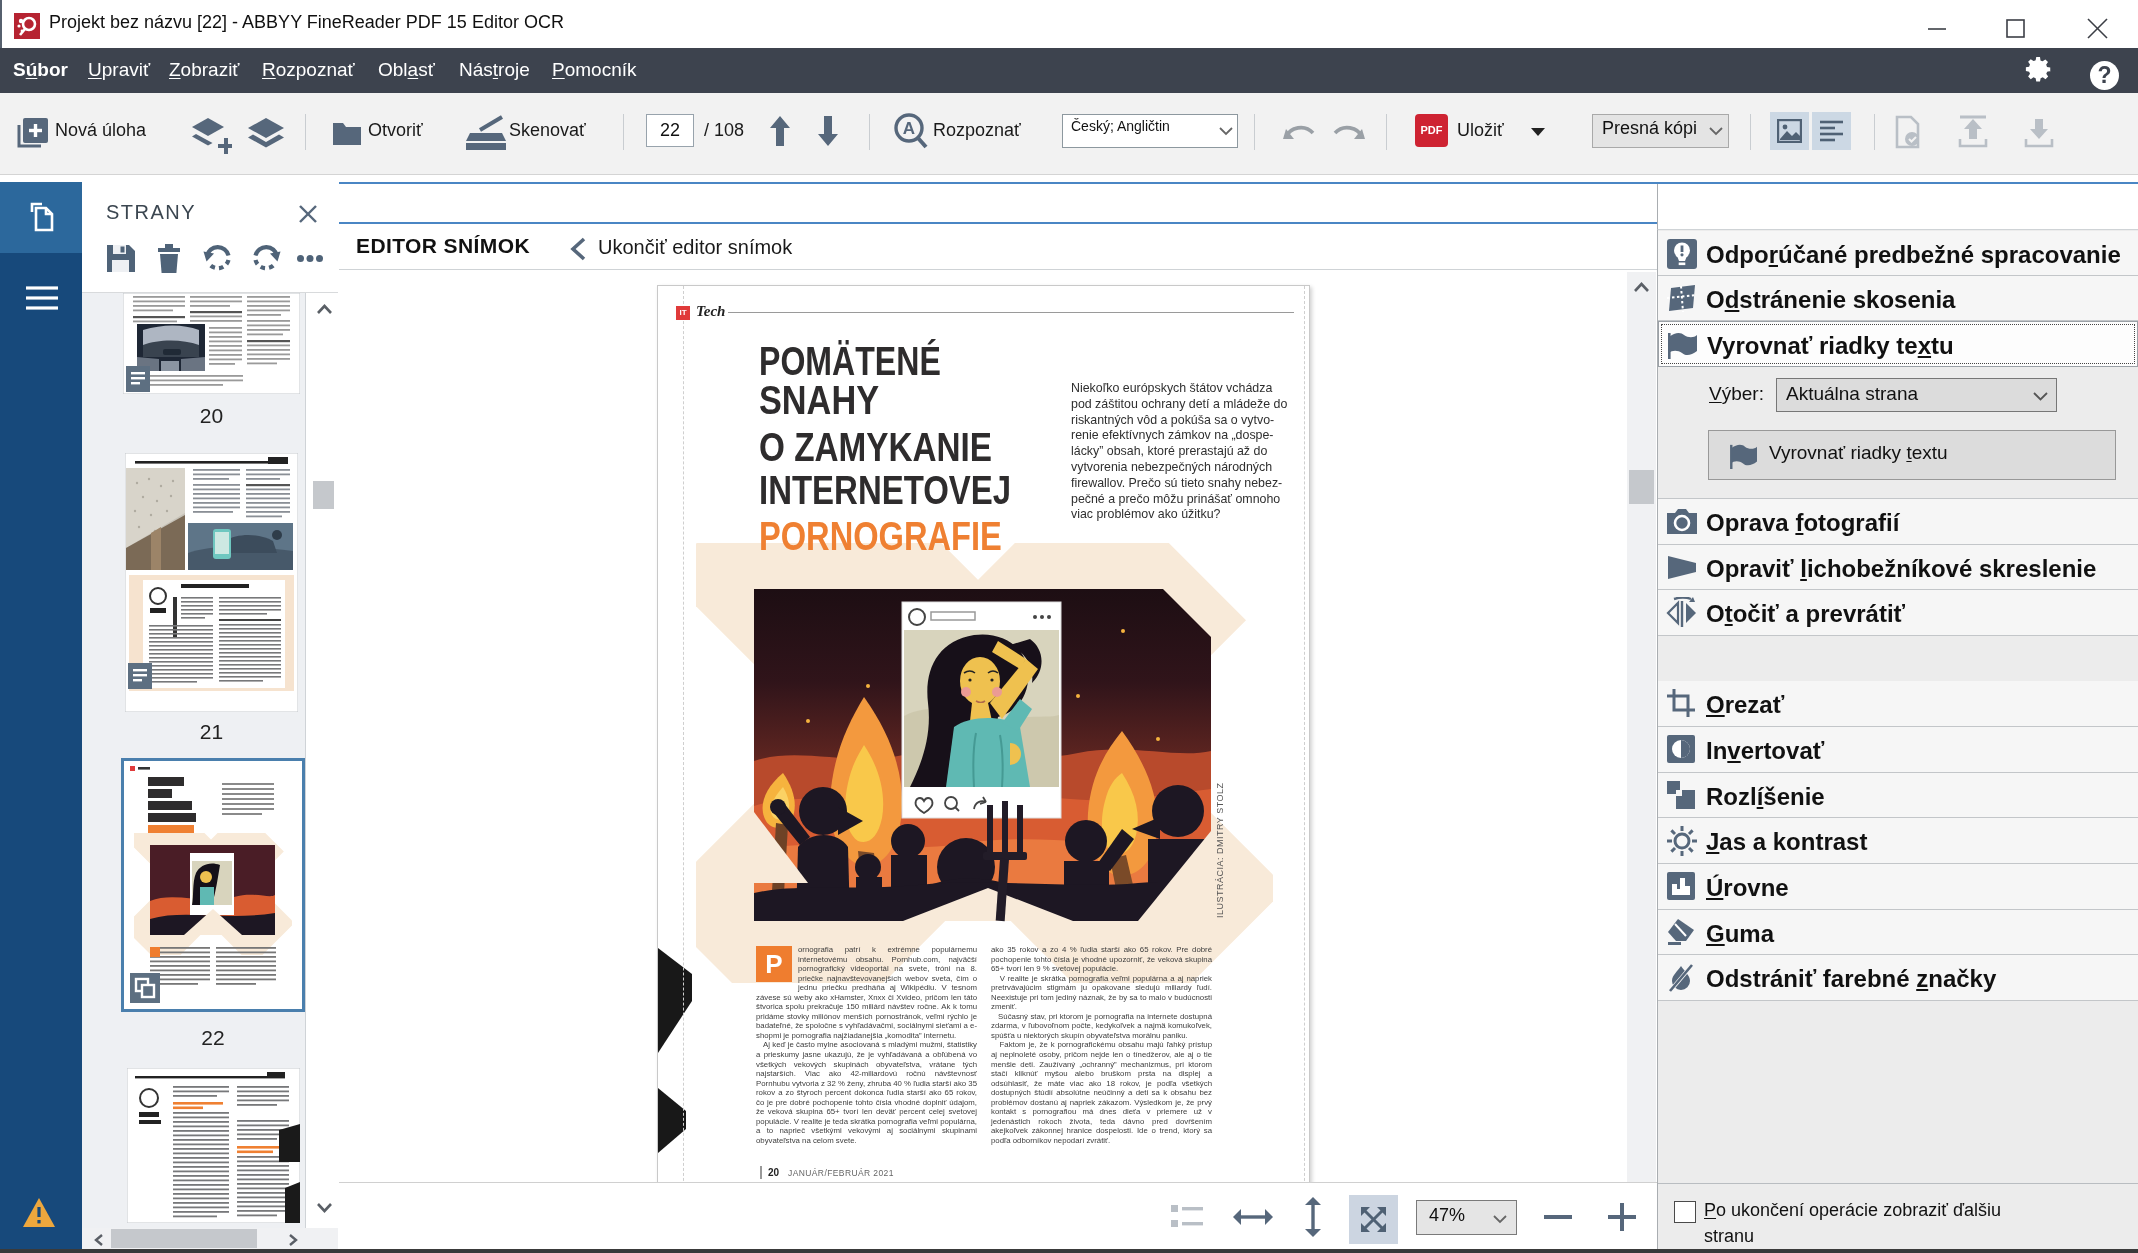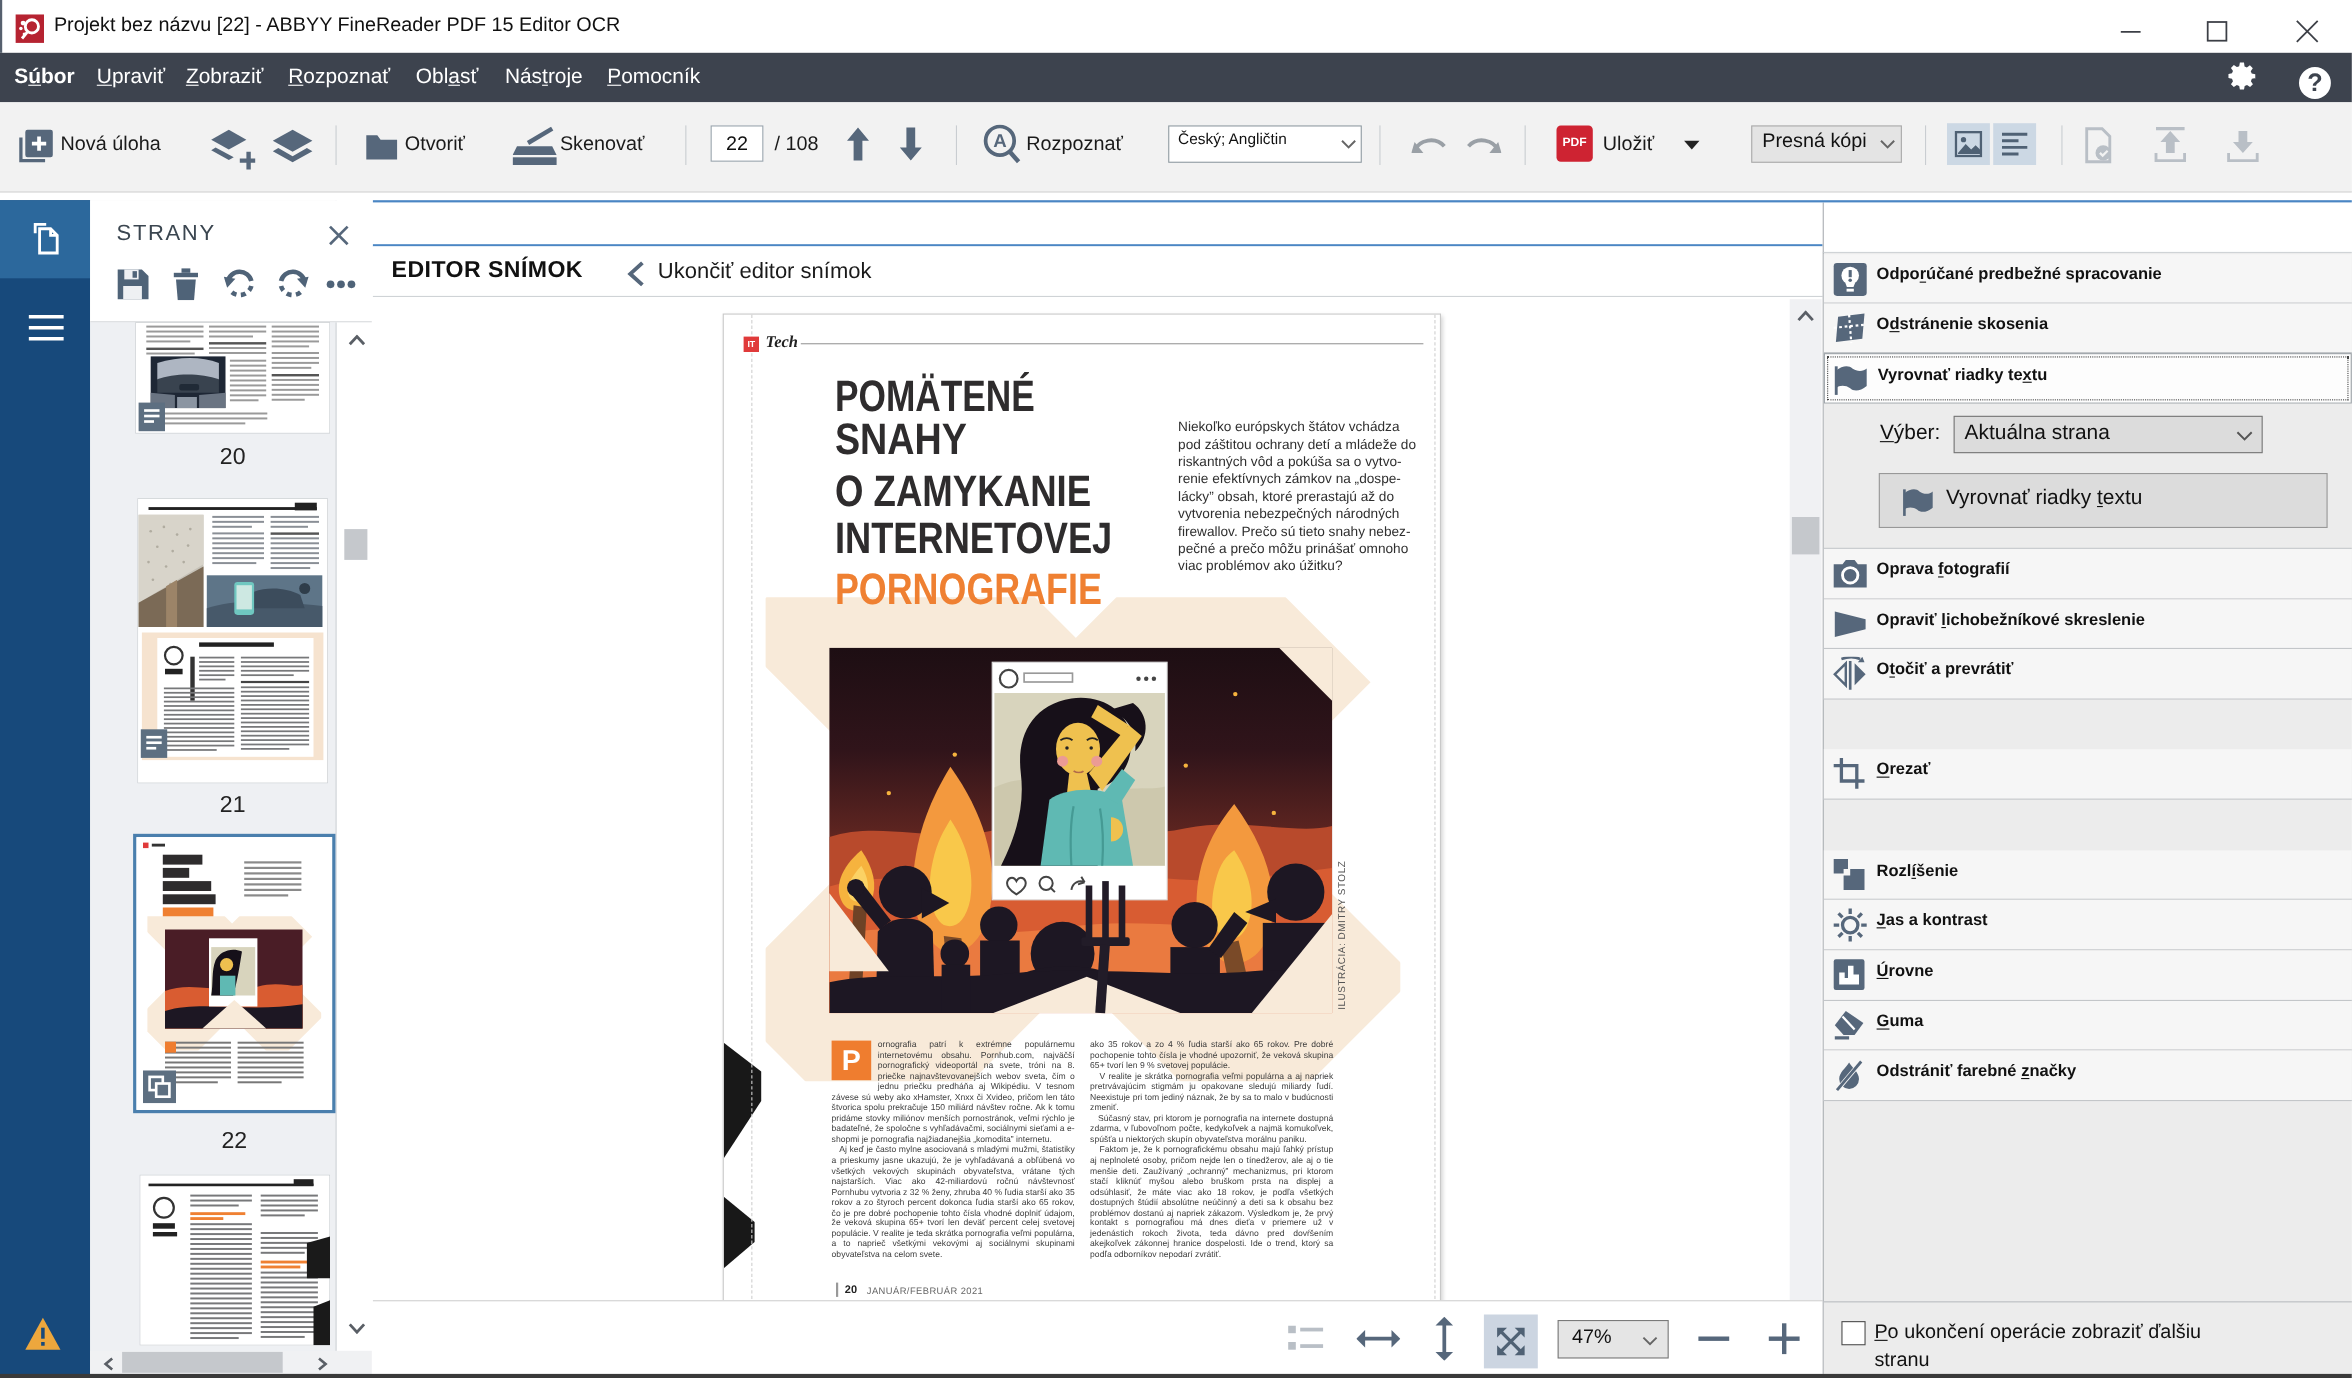--- a/index.html
+++ b/index.html
@@ -3,21 +3,21 @@
 <style>
 html,body{margin:0;padding:0;}
 body{width:2138px;height:1253px;overflow:hidden;font-family:"Liberation Sans",sans-serif;background:#fff;}
 .abs{position:absolute;}
 #win{position:absolute;left:0;top:0;width:2138px;height:1253px;background:#fff;}
 u{text-decoration:underline;text-underline-offset:2px;}
 .tbtext{top:120px;font-size:18px;color:#1a1a1a;}
 .tbsep{top:114px;width:1px;height:36px;background:#c9cdd1;}
 .menuitem{top:11px;}
 .prow{left:1658px;width:480px;background:#f6f6f6;border-bottom:1px solid #c3c6c9;box-sizing:border-box;}
-.prowtext{position:absolute;left:48px;top:10px;font-weight:bold;font-size:15px;color:#111;white-space:nowrap;}
+.prowtext{position:absolute;left:48px;top:10px;font-weight:bold;font-size:24px;color:#111;white-space:nowrap;}
 .thlabel{font-size:21px;color:#222;}
 </style></head>
 <body>
 <div id="win">
 
   <div class="abs" style="left:0;top:0;width:2138px;height:48px;background:#fff;border-left:2px solid #56606e;box-sizing:border-box;"></div>
   <svg class="abs" style="left:14px;top:13px;" width="26" height="26" viewBox="0 0 26 26">
       <rect width="26" height="26" fill="#b62331"></rect>
       <circle cx="15" cy="11" r="6" fill="none" stroke="#fff" stroke-width="2.6"></circle>
       <line x1="11" y1="16" x2="6" y2="22" stroke="#fff" stroke-width="2.6"></line>
@@ -813,20 +813,28 @@
   </div>
   <div class="abs prow" style="top:681px;height:46px;">
     <svg class="picon abs" style="left:8px;top:7px;" width="30" height="30" viewBox="0 0 30 30">
         <g stroke="#56677b" stroke-width="3">
           <path d="M8 1 V22 H29" fill="none"></path>
           <path d="M1 8 H22 V29" fill="none"></path>
         </g>
       </svg>
     <span class="prowtext"><u>O</u>rezať</span>
   </div>
+  <div class="abs prow" style="top:727px;height:46px;">
+    <svg class="picon abs" style="left:8px;top:7px;" width="30" height="30" viewBox="0 0 30 30">
+        <rect x="1" y="1" width="28" height="28" rx="2" fill="#56677b"></rect>
+        <circle cx="15" cy="15" r="9" fill="#fff"></circle>
+        <path d="M15 6 a9 9 0 0 1 0 18 z" fill="#56677b"></path>
+      </svg>
+    <span class="prowtext">In<u>v</u>ertovať</span>
+  </div>
   <div class="abs prow" style="top:773px;height:45px;">
     <svg class="picon abs" style="left:8px;top:7px;" width="30" height="30" viewBox="0 0 30 30">
         <path d="M1 10 V1 H14 V10 H10 V14 H1 Z" fill="#56677b"></path>
         <path d="M29 29 H10 V16 H16 V10 H29 Z" fill="#56677b"></path>
       </svg>
     <span class="prowtext">Rozl<u>í</u>šenie</span>
   </div>
   <div class="abs prow" style="top:818px;height:46px;">
     <svg class="picon abs" style="left:8px;top:7px;" width="32" height="32" viewBox="0 0 32 32">
         <circle cx="16" cy="16" r="7" fill="none" stroke="#56677b" stroke-width="3"></circle>

